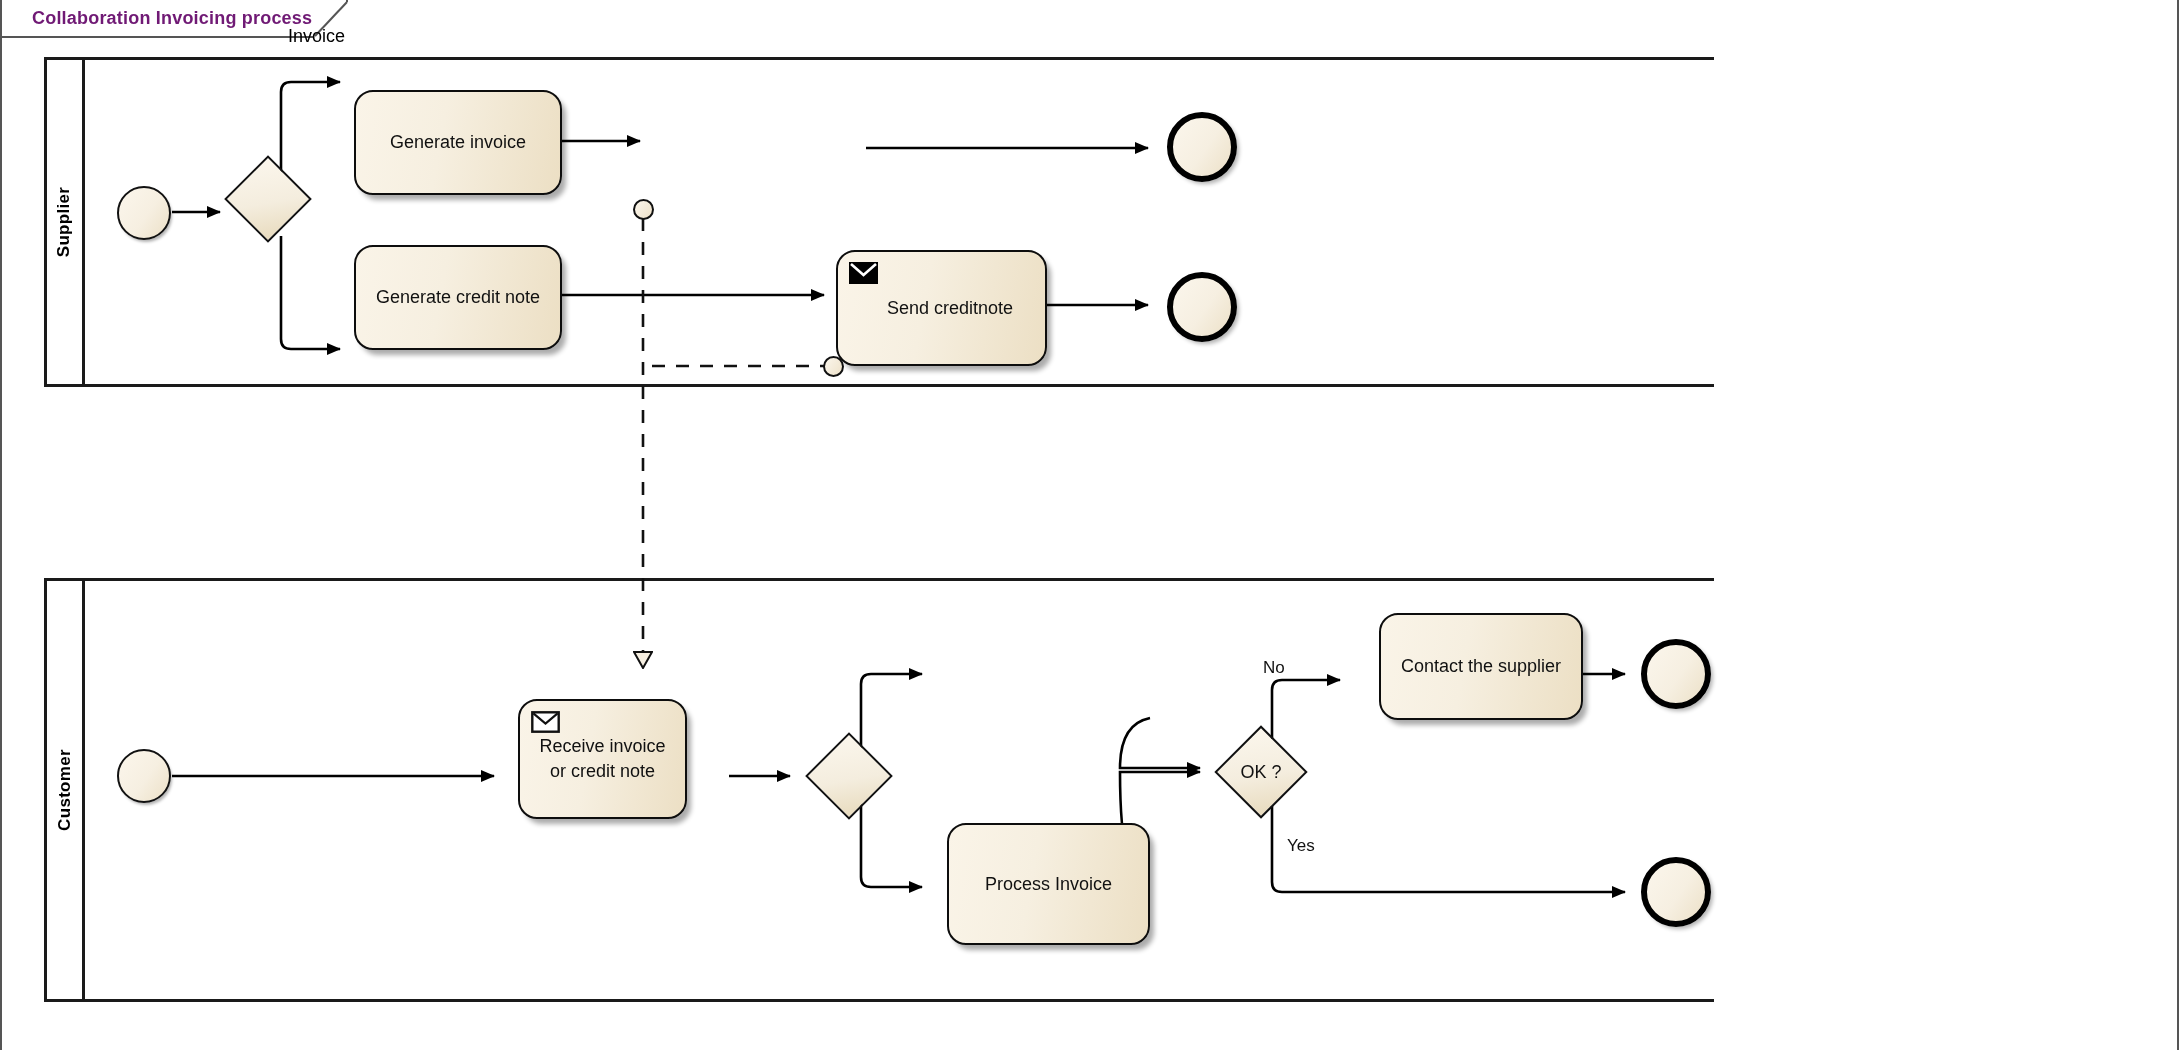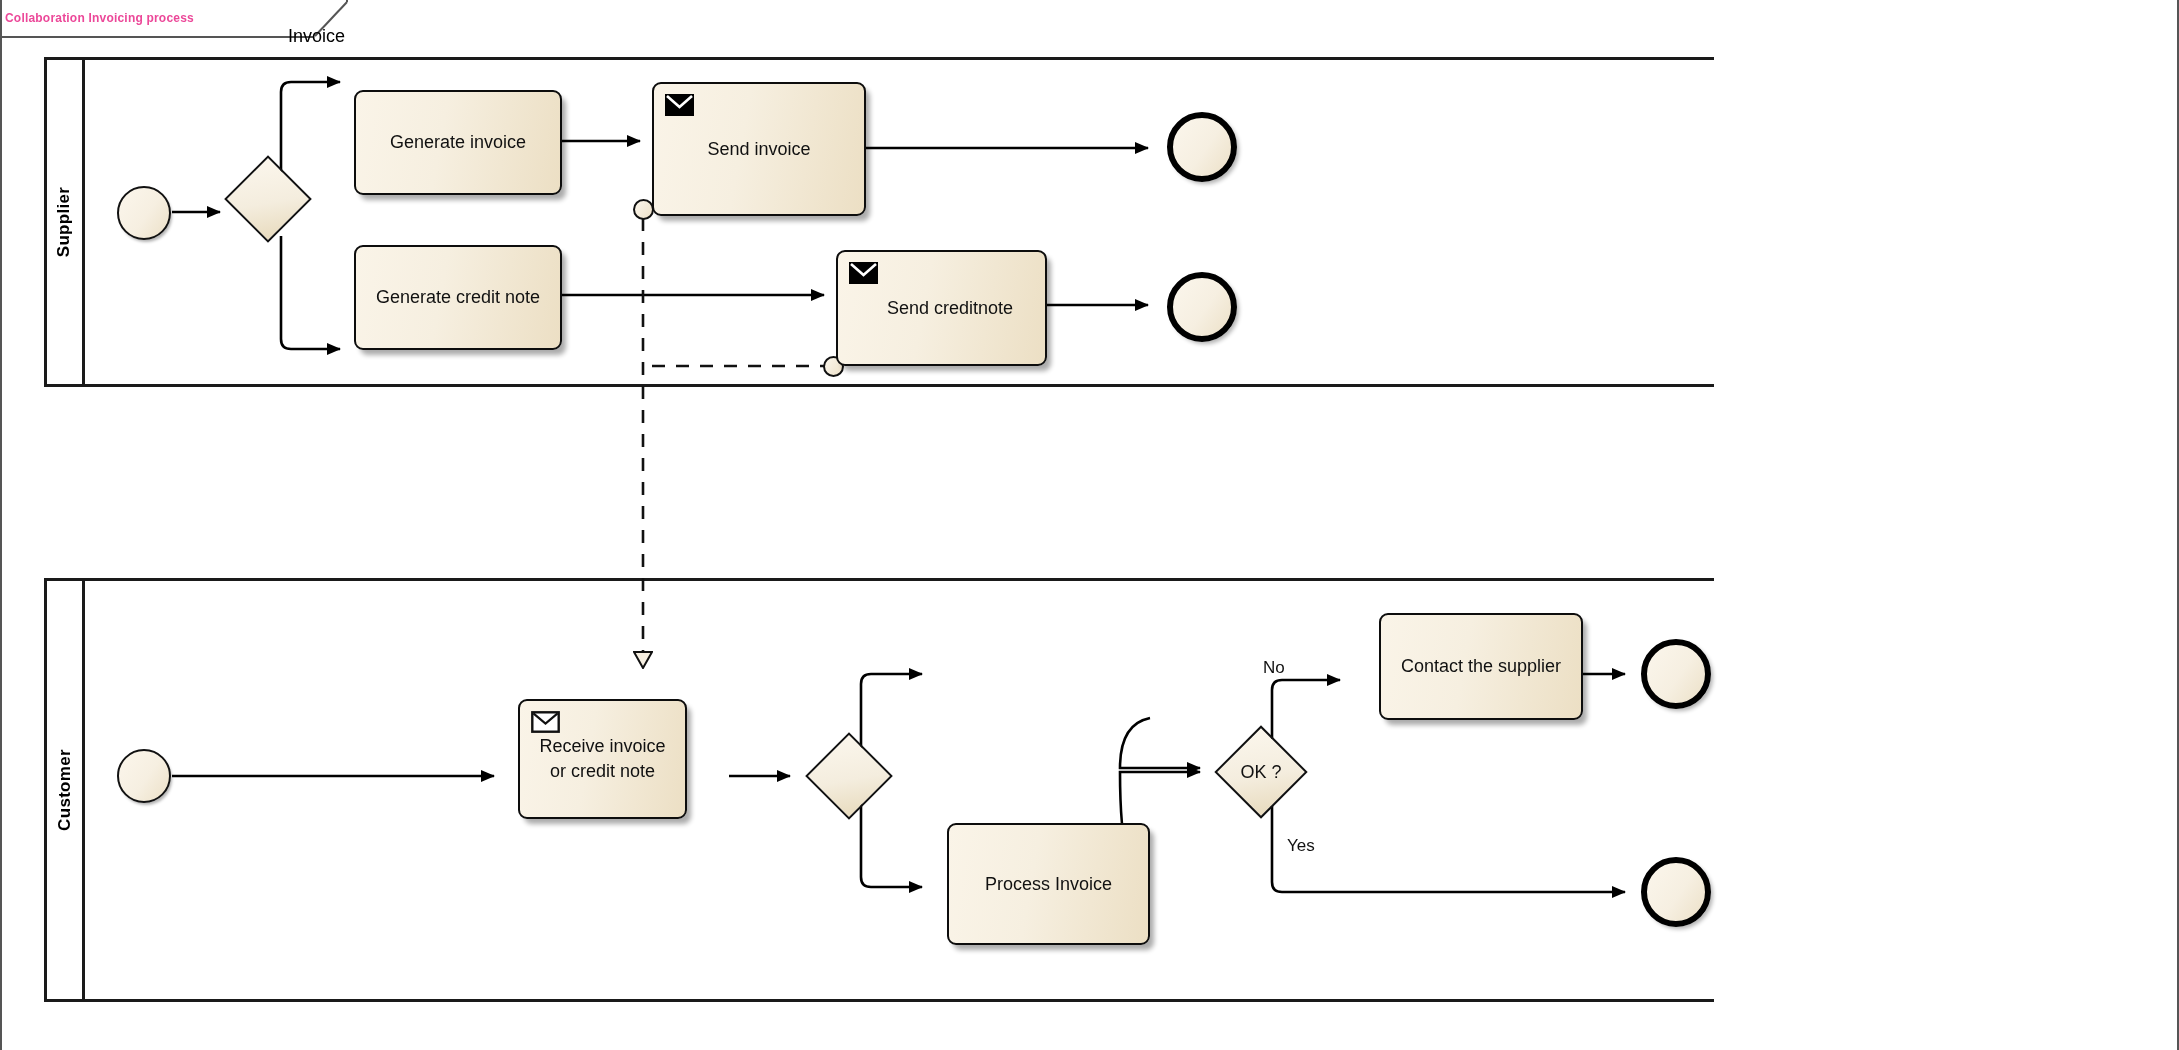--- a/index.html
+++ b/index.html
@@ -14,22 +14,22 @@
   }
   #canvas::before{
     content:"";position:absolute;left:0;top:0;bottom:0;width:2px;background:#555;
   }
   
   .title-tab{
     position:absolute;left:2px;top:0;height:36px;
     display:flex;align-items:center;
   }
   .title-tab .tab-text{
-    font-size:12px;font-weight:bold;color:#ec4899;
-    padding-left:3px;letter-spacing:.2px;white-space:nowrap;
+    font-size:18px;font-weight:bold;color:#701a75;
+    padding-left:30px;letter-spacing:.2px;white-space:nowrap;
   }
   .title-underline{
     position:absolute;left:2px;top:36px;height:2px;background:#555;
   }
   .tab-diagonal{position:absolute;top:0;height:37px;width:40px;}
   .pool-label-float{
     position:absolute;font-size:18px;color:#000;white-space:nowrap;
   }
   
   .pool{
@@ -50,21 +50,21 @@
     transform:rotate(-90deg);
     white-space:nowrap;
     font-size:17px;font-weight:bold;color:#000;
     letter-spacing:.3px;
   }
   
   #wires{position:absolute;left:0;top:0;width:2179px;height:1050px;pointer-events:none;}
   
   .task{
     position:absolute;box-sizing:border-box;
-    border:2.5px solid #0d0d0d;border-radius:9px;
+    border:2.5px solid #0d0d0d;border-radius:19px;
     background:linear-gradient(100deg,#faf4e8 0%,#f6efe0 42%,#ecdfc4 100%);
     box-shadow:5px 6px 5px -1px rgba(0,0,0,.33);
     display:flex;align-items:center;justify-content:center;
     text-align:center;
     font-size:18px;color:#111;line-height:1.38;
   }
   .task .tlabel{padding:0 12px;}
   .env{
     position:absolute;left:11px;top:10px;width:29px;height:22px;
     box-sizing:border-box;
@@ -187,29 +187,20 @@
 
   <div class="gateway" style="left:237px;top:168px;width:62px;height:62px;">
     <div class="gw"></div>
     <div class="gwtext"></div>
   </div>
 
   <div class="task" style="left:354px;top:90px;width:208px;height:105px;">
     <div class="tlabel">Generate invoice</div>
   </div>
 
-  <div class="task" style="left:652px;top:82px;width:214px;height:134px;">
-    <div class="env">
-      <svg viewBox="0 0 29 22">
-        <rect x="1" y="1" width="27" height="20" fill="#000" stroke="#000" stroke-width="2"></rect>
-        <path d="M2,2 L14.5,13 L27,2" fill="none" stroke="#fff" stroke-width="2.6"></path>
-      </svg>
-    </div>
-    <div class="tlabel">Send invoice</div>
-  </div>
 
   <div class="task" style="left:354px;top:245px;width:208px;height:105px;">
     <div class="tlabel">Generate credit note</div>
   </div>
 
   <div class="task" style="left:836px;top:250px;width:211px;height:116px;padding-left:17px;">
     <div class="env">
       <svg viewBox="0 0 29 22">
         <rect x="1" y="1" width="27" height="20" fill="#000" stroke="#000" stroke-width="2"></rect>
         <path d="M2,2 L14.5,13 L27,2" fill="none" stroke="#fff" stroke-width="2.6"></path>

